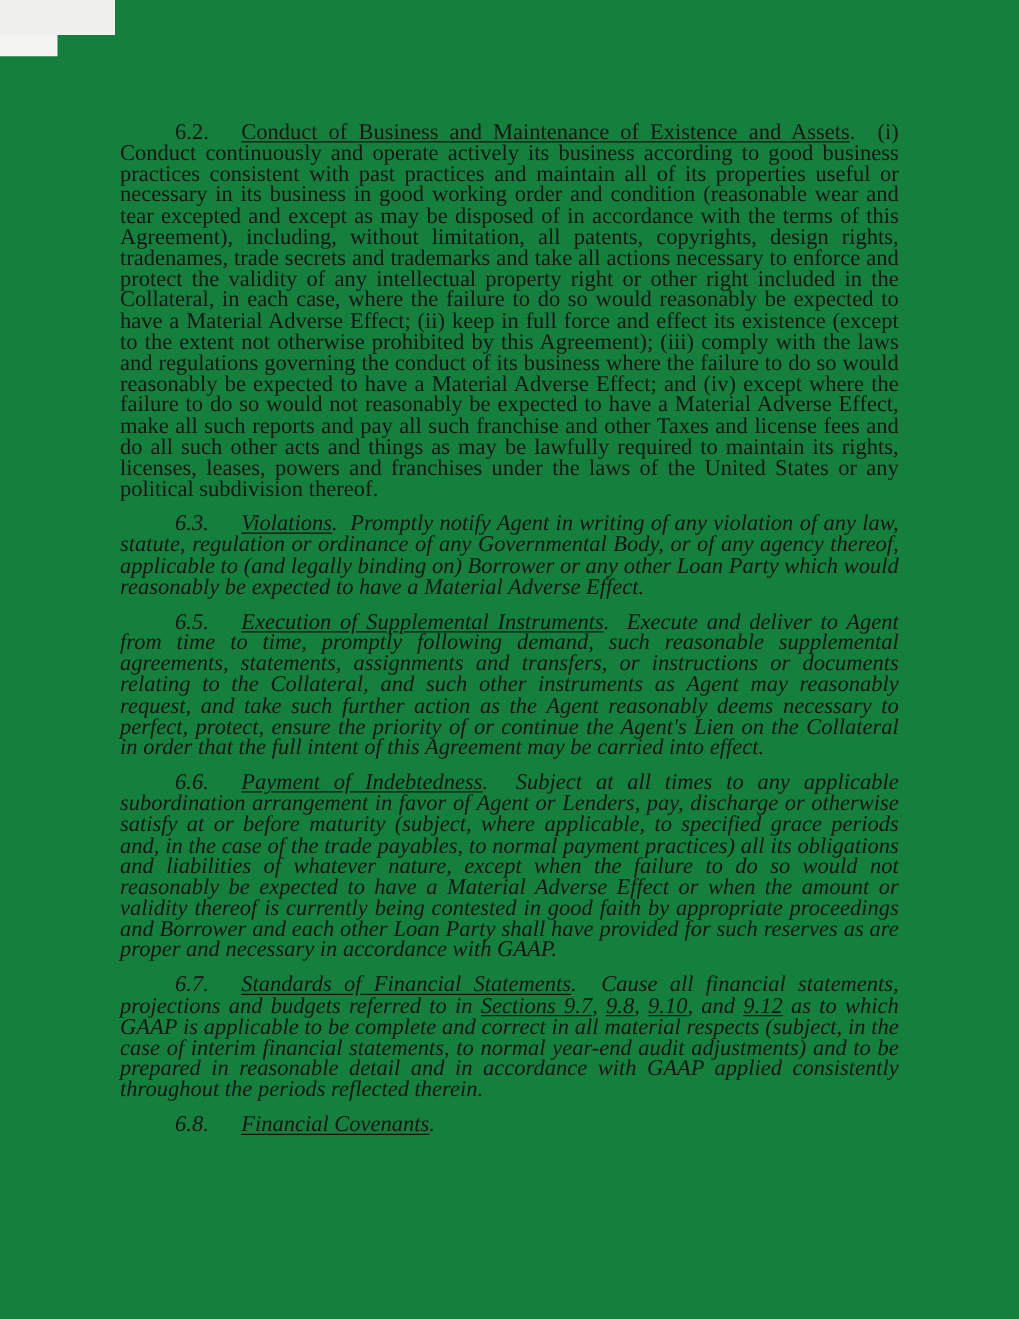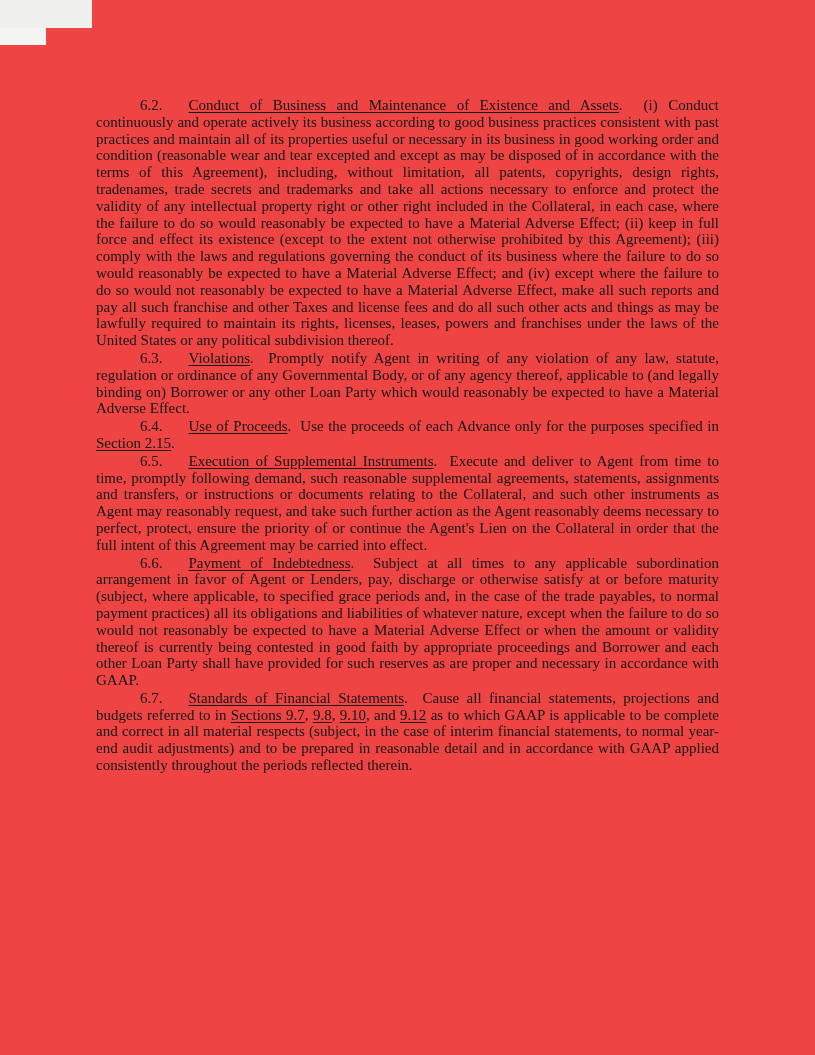--- a/index.html
+++ b/index.html
@@ -1,23 +1,23 @@
 <!DOCTYPE html>
 <html><head>
 <meta charset="utf-8">
 <style>
   * { margin: 0; padding: 0; box-sizing: border-box; }
   html, body { background: #ffffff; }
   .page {
     position: relative;
     width: 815px;
     height: 1055px;
-    background: #ef4444;
+    background: #15803d;
     font-family: "Liberation Serif", "DejaVu Serif", serif;
-    font-size: 15px;
+    font-size: 18px;
     line-height: 16.8px;
     color: #151515;
     overflow: hidden;
   }
   .scan-artifact {
     position: absolute;
     left: 0; top: 0;
     width: 92px; height: 28px;
     background: #f0f0ee;
   }
@@ -31,40 +31,40 @@
     position: absolute;
     left: 96px;
     top: 97px;
     width: 623px;
     text-align: justify;
   }
   .para {
     text-indent: 44px;
     margin: 0;
   }
-  .para + .para { margin-top: 1px; }
+  .para + .para { margin-top: 11px; font-style: italic; }
   .tab-gap { display: inline-block; width: 26px; }
   .u { text-decoration: underline; text-underline-offset: 2px; }
   .footer {
     position: absolute;
     top: 988px;
     left: 0;
     width: 100%;
     text-align: center;
   }
 </style>
 </head>
 <body>
 
 <div class="page">
   <div class="scan-artifact"></div>
   <div class="scan-artifact-2"></div>
 
   <div class="content">
       <p class="para"><span>6.2.</span><span class="tab-gap"></span><span class="u">Conduct of Business and Maintenance of Existence and Assets</span><span>.&nbsp; (i) Conduct continuously and operate actively its business according to good business practices consistent with past practices and maintain all of its properties useful or necessary in its business in good working order and condition (reasonable wear and tear excepted and except as may be disposed of in accordance with the terms of this Agreement), including, without limitation, all patents, copyrights, design rights, tradenames, trade secrets and trademarks and take all actions necessary to enforce and protect the validity of any intellectual property right or other right included in the Collateral, in each case, where the failure to do so would reasonably be expected to have a Material Adverse Effect; (ii) keep in full force and effect its existence (except to the extent not otherwise prohibited by this Agreement); (iii) comply with the laws and regulations governing the conduct of its business where the failure to do so would reasonably be expected to have a Material Adverse Effect; and (iv) except where the failure to do so would not reasonably be expected to have a Material Adverse Effect, make all such reports and pay all such franchise and other Taxes and license fees and do all such other acts and things as may be lawfully required to maintain its rights, licenses, leases, powers and franchises under the laws of the United States or any political subdivision thereof.</span></p>
       <p class="para"><span>6.3.</span><span class="tab-gap"></span><span class="u">Violations</span><span>.&nbsp; Promptly notify Agent in writing of any violation of any law, statute, regulation or ordinance of any Governmental Body, or of any agency thereof, applicable to (and legally binding on) Borrower or any other Loan Party which would reasonably be expected to have a Material Adverse Effect.</span></p>
-      <p class="para"><span>6.4.</span><span class="tab-gap"></span><span class="u">Use of Proceeds</span><span>.&nbsp; Use the proceeds of each Advance only for the purposes specified in </span><span class="u">Section 2.15</span><span>.</span></p>
       <p class="para"><span>6.5.</span><span class="tab-gap"></span><span class="u">Execution of Supplemental Instruments</span><span>.&nbsp; Execute and deliver to Agent from time to time, promptly following demand, such reasonable supplemental agreements, statements, assignments and transfers, or instructions or documents relating to the Collateral, and such other instruments as Agent may reasonably request, and take such further action as the Agent reasonably deems necessary to perfect, protect, ensure the priority of or continue the Agent's Lien on the Collateral in order that the full intent of this Agreement may be carried into effect.</span></p>
       <p class="para"><span>6.6.</span><span class="tab-gap"></span><span class="u">Payment of Indebtedness</span><span>.&nbsp; Subject at all times to any applicable subordination arrangement in favor of Agent or Lenders, pay, discharge or otherwise satisfy at or before maturity (subject, where applicable, to specified grace periods and, in the case of the trade payables, to normal payment practices) all its obligations and liabilities of whatever nature, except when the failure to do so would not reasonably be expected to have a Material Adverse Effect or when the amount or validity thereof is currently being contested in good faith by appropriate proceedings and Borrower and each other Loan Party shall have provided for such reserves as are proper and necessary in accordance with GAAP.</span></p>
       <p class="para"><span>6.7.</span><span class="tab-gap"></span><span class="u">Standards of Financial Statements</span><span>.&nbsp; Cause all financial statements, projections and budgets referred to in </span><span class="u">Sections 9.7</span><span>, </span><span class="u">9.8</span><span>, </span><span class="u">9.10</span><span>, and </span><span class="u">9.12</span><span> as to which GAAP is applicable to be complete and correct in all material respects (subject, in the case of interim financial statements, to normal year-end audit adjustments) and to be prepared in reasonable detail and in accordance with GAAP applied consistently throughout the periods reflected therein.</span></p>
+      <p class="para"><span>6.8.</span><span class="tab-gap"></span><span class="u">Financial Covenants</span><span>.</span></p>
     </div>
 
 </div>
 
 </body></html>

